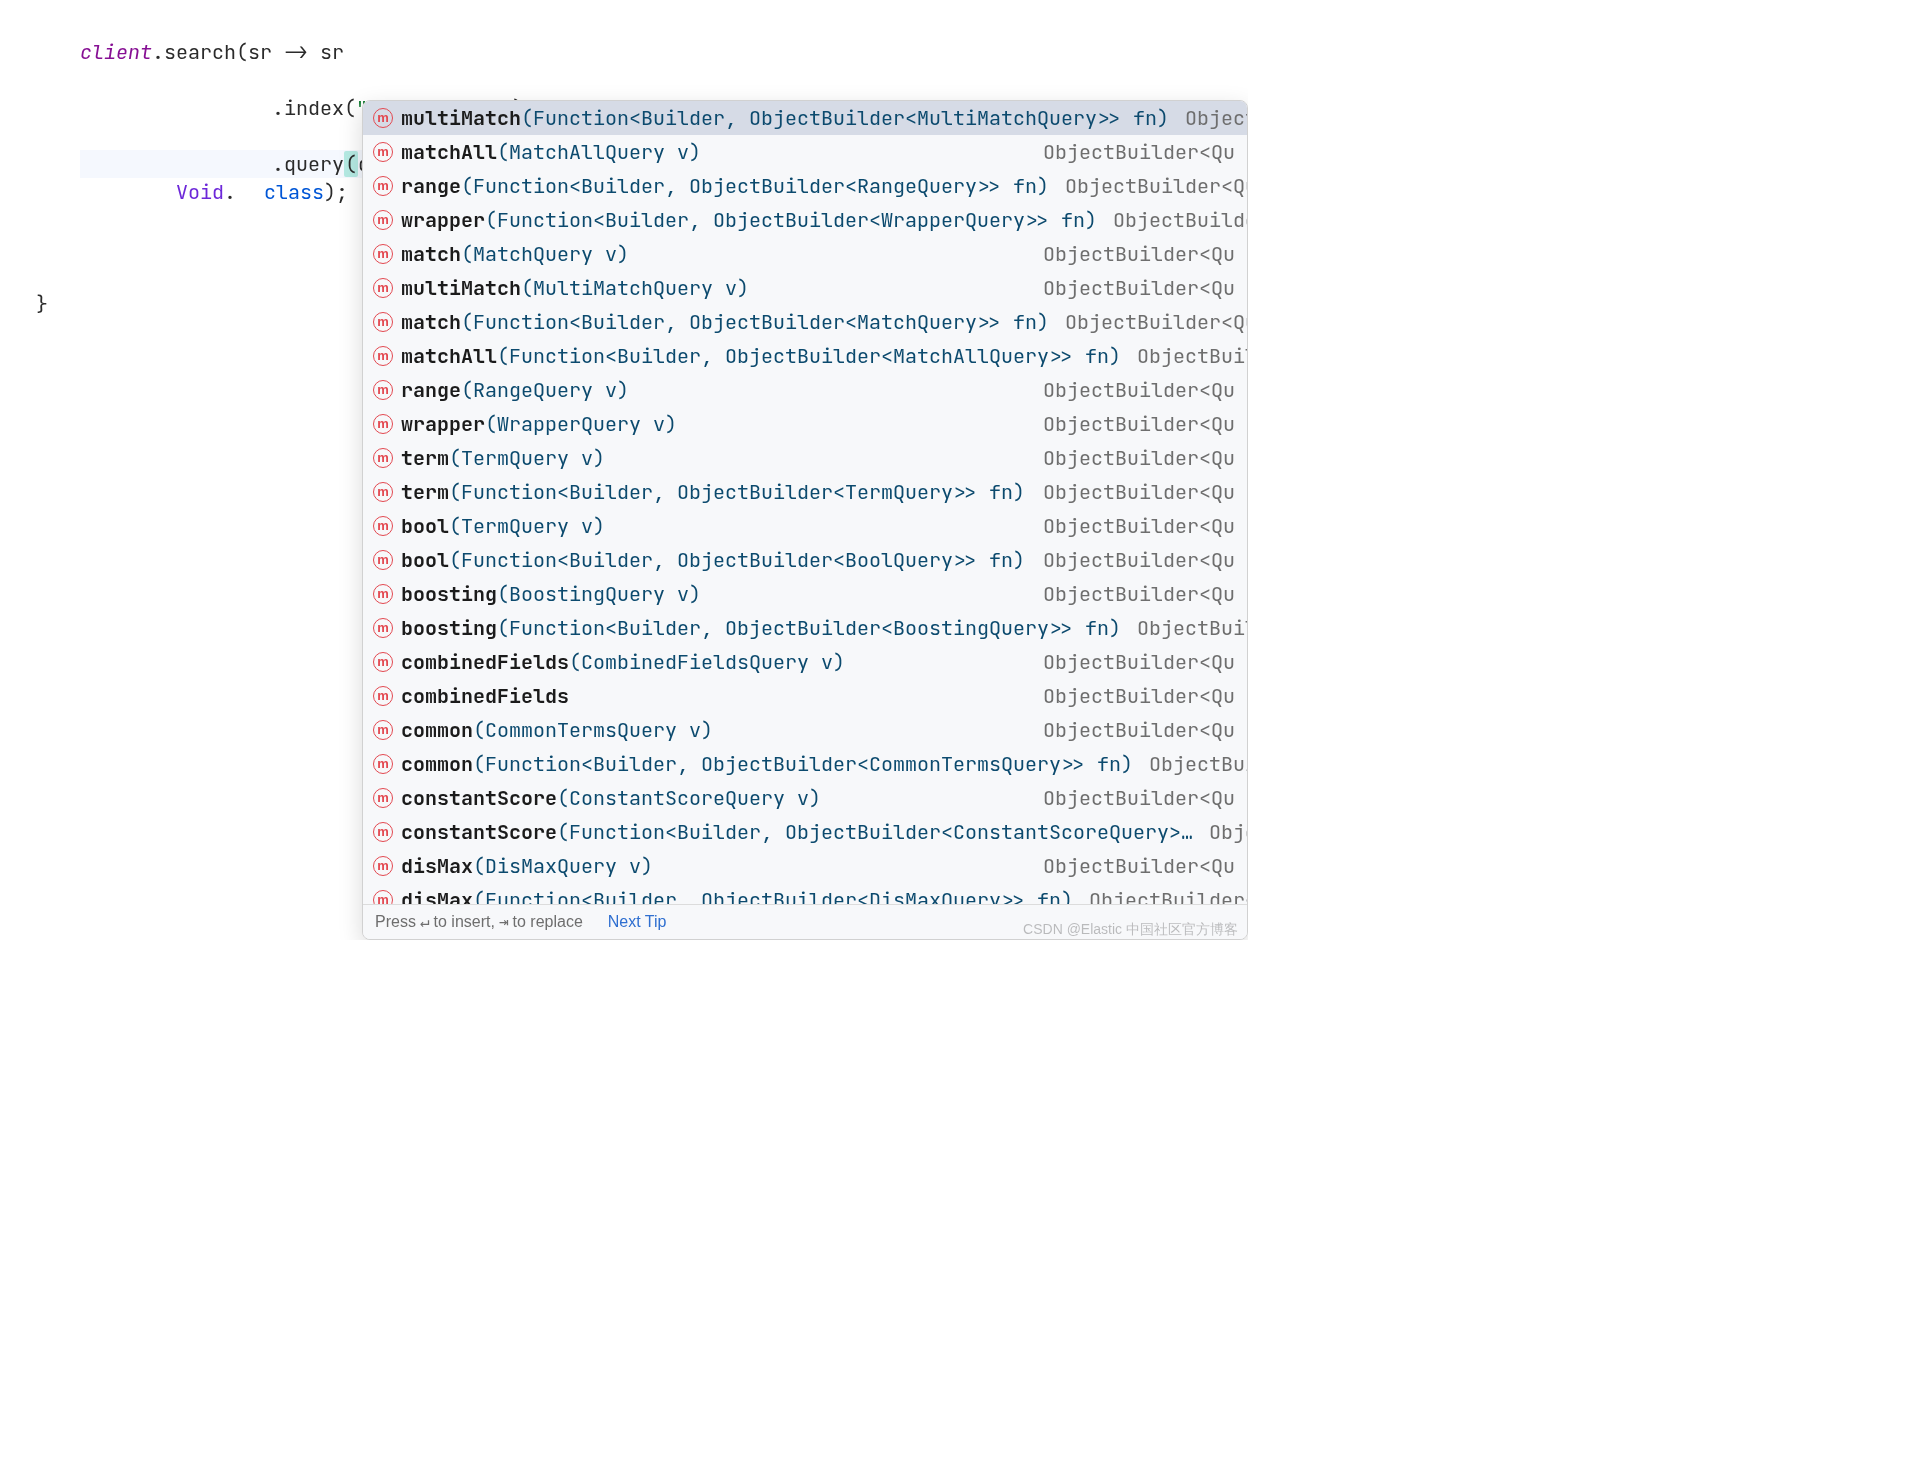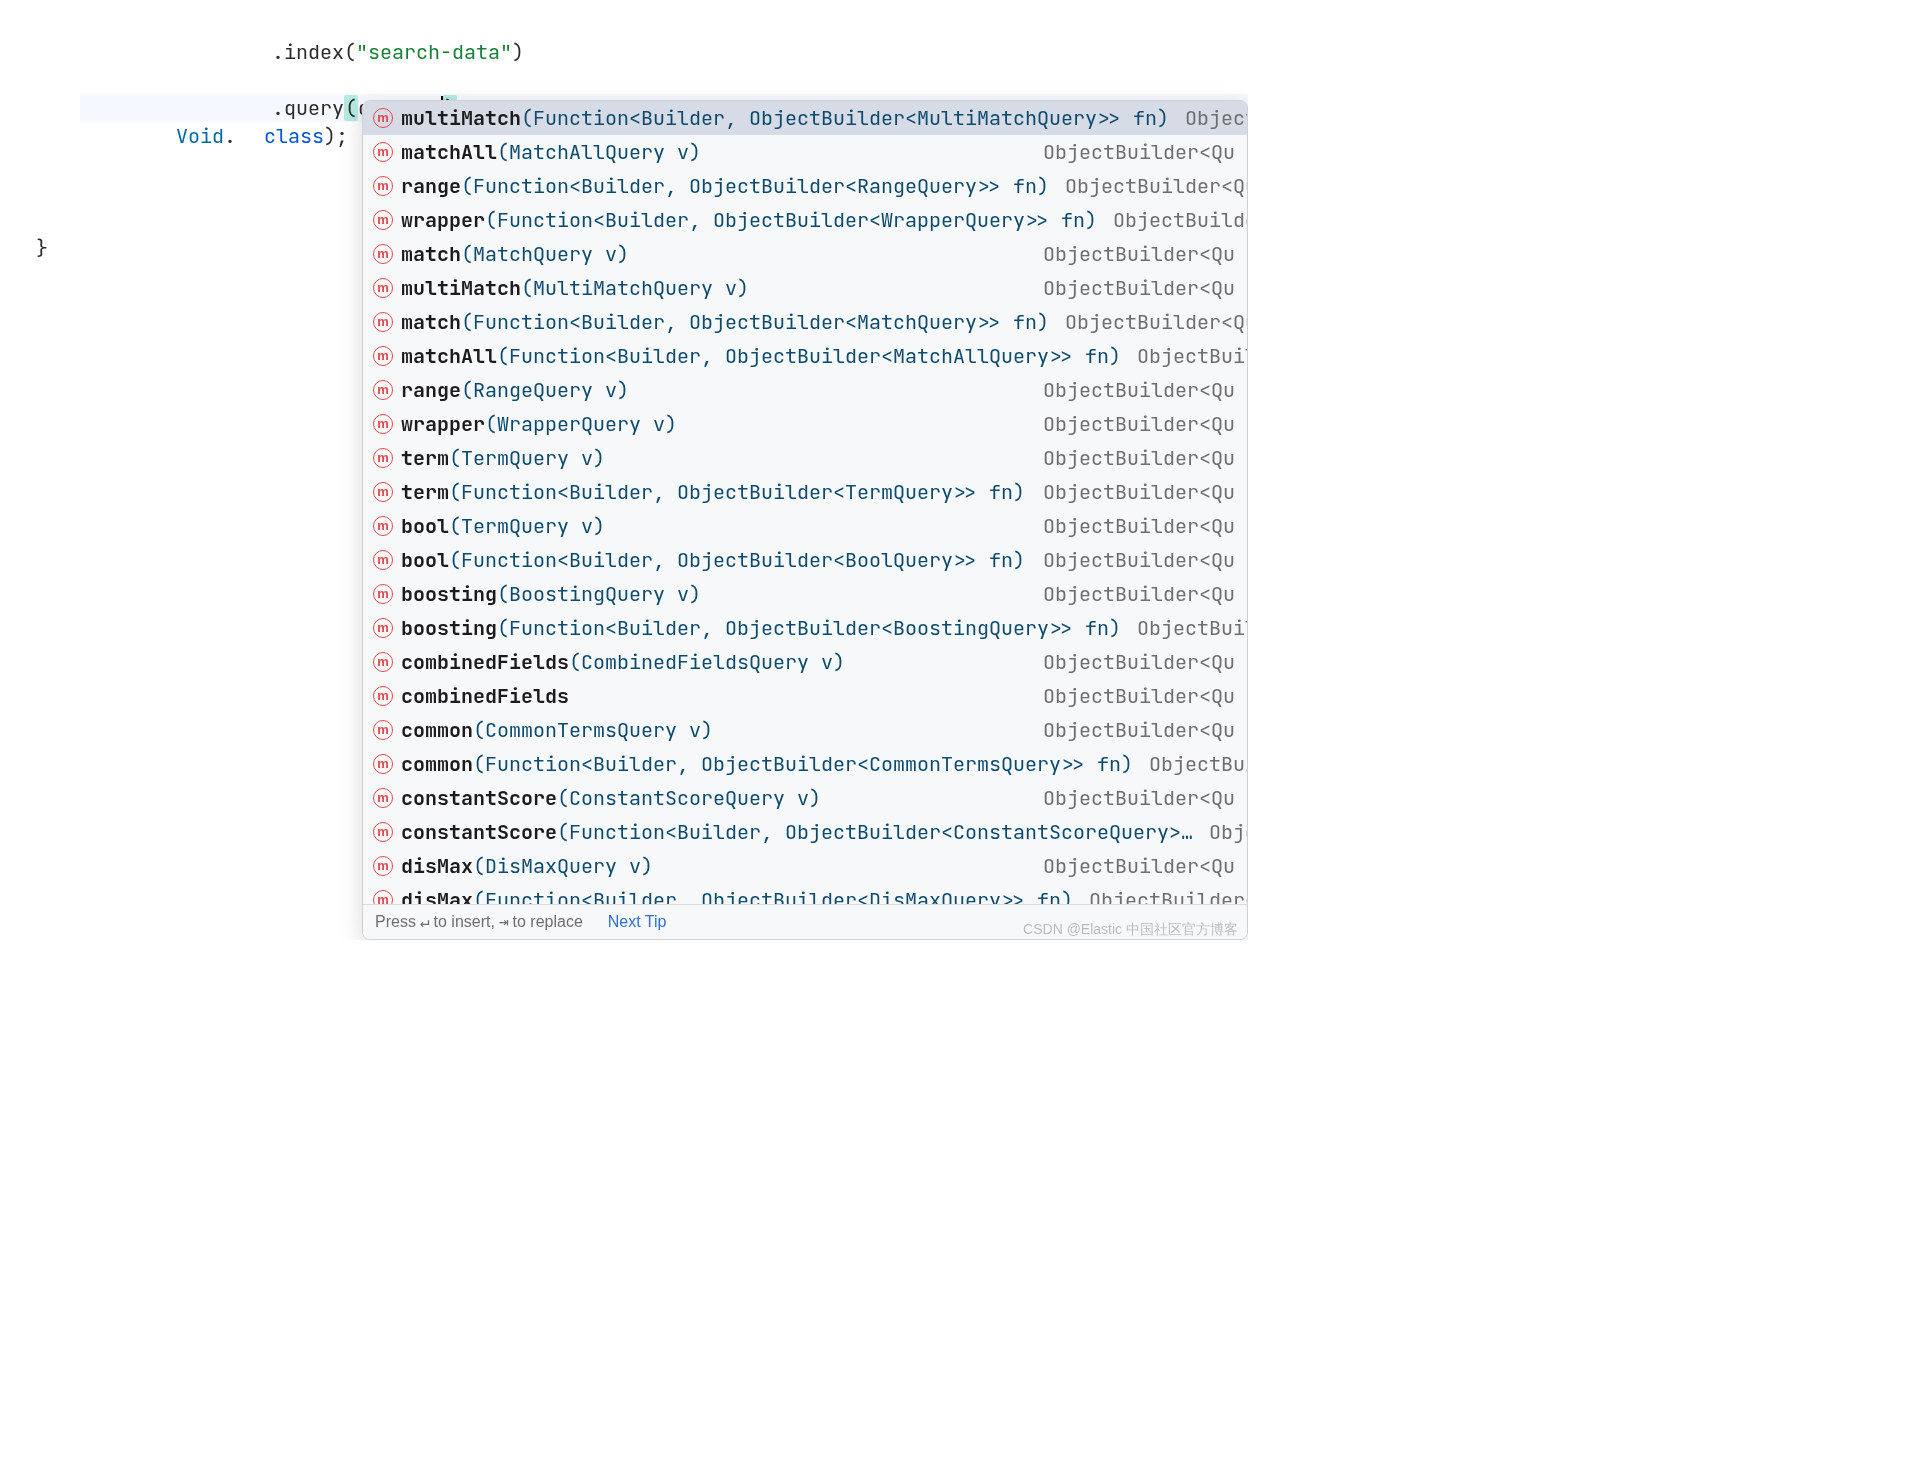--- a/index.html
+++ b/index.html
@@ -22,21 +22,21 @@
   }
   .line { position: relative; }
   .highlighted-line {
     background: #f5f8fe;
     display: inline-block;
     width: 100%;
   }
   .kw-client { color: #871094; font-style: italic; }
   .method { color: #2b2b2b; }
   .string { color: #198038; }
-  .kw-Void { color: #0369a1; }
+  .kw-Void { color: #6d28d9; }
   .kw-class { color: #0056d6; margin-left: 28px; }
   .punct { color: #2b2b2b; }
   .paren-hl {
     background: #b5eae3;
     border-radius: 2px;
     padding: 0 1px;
   }
   .cursor {
     display: inline-block;
     width: 2px;
@@ -117,20 +117,21 @@
     right: 10px;
     font-size: 14px;
     color: rgba(0,0,0,0.25);
     font-family: -apple-system, sans-serif;
   }
 </style>
 </head>
 <body>
 
 <div class="editor">
+<div class="line"><span class="kw-client">client</span><span class="method">.search(sr -&gt; sr</span></div>
 <div class="line"><span>                </span><span class="method">.index(</span><span class="string">"search-data"</span><span class="punct">)</span></div>
 <div class="line highlighted-line"><span>                </span><span class="method">.query</span><span class="punct paren-hl">(</span><span class="method">q -&gt; q.</span><span class="cursor"></span><span class="punct paren-hl">)</span><span class="punct">,</span></div>
 <div class="line"><span>        </span><span class="kw-Void">Void</span><span class="punct">.</span><span class="kw-class">class</span><span class="punct">);</span></div>
 <div class="line" style="height:28px"></div>
 <div class="line" style="margin-left:-44px"><span class="punct">}</span></div>
 </div>
 
 <div class="popup">
   <div class="comp-list" id="comp-list">
       <div class="comp-item selected">

